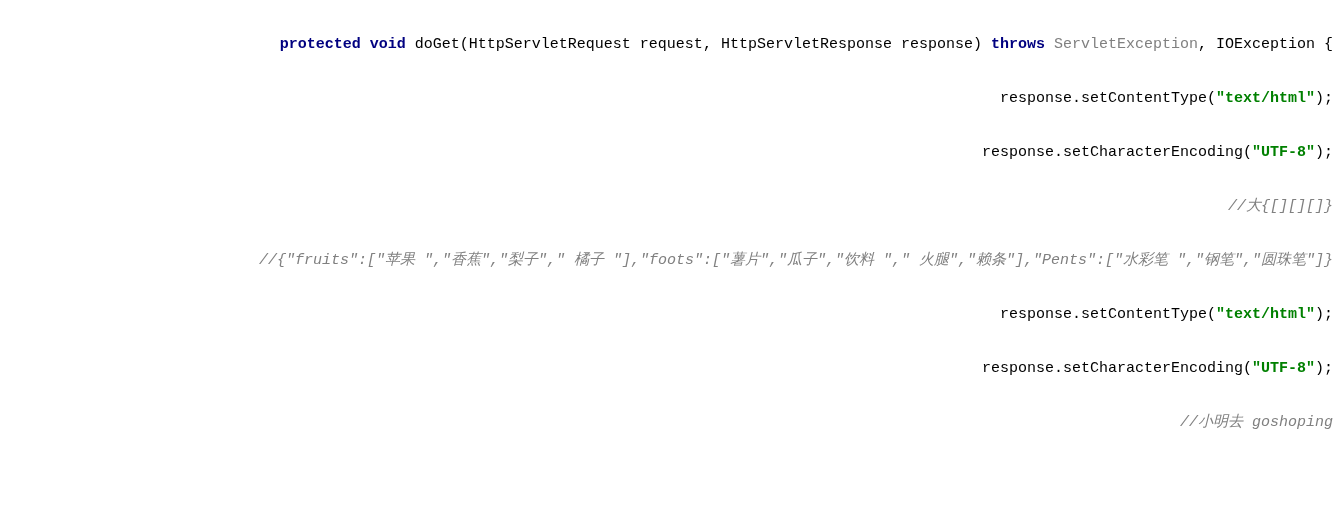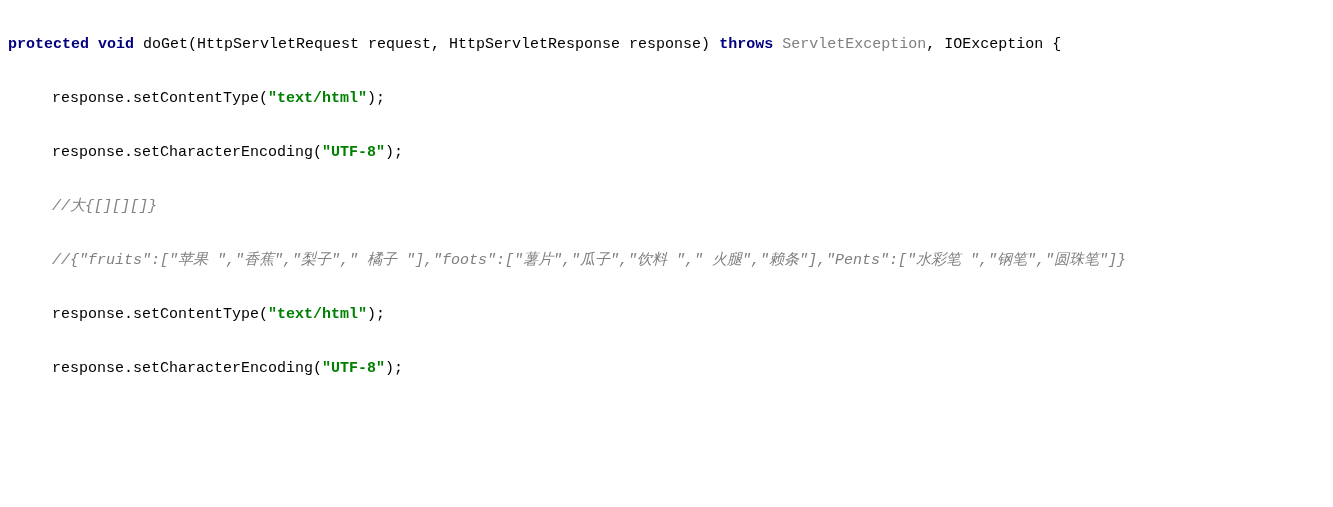--- a/index.html
+++ b/index.html
@@ -1,35 +1,36 @@
 <!DOCTYPE html>
 <html><head>
 <meta charset="utf-8">
 <style>
   html,body{margin:0;padding:0;background:#fff;font-family:Consolas,"Courier New",monospace;font-size:15px;line-height:27px;color:#000;}
   .code{padding:4px 0 8px 0;white-space:pre;position:relative;}
-  .line{display:block;}
+  .line{display:block;text-align:right;}
   .ind1{padding-left:8px;}
   .ind2{padding-left:52px;}
   .kw{color:#000080;font-weight:bold;}
   .str{color:#008000;font-weight:bold;}
   .cmt{color:#808080;font-style:italic;}
   .exc{color:#808080;}
 </style>
 </head>
 <body>
 
 <div class="code">
 <span class="line ind1"><span class="kw">protected void </span><span>doGet(HttpServletRequest request, HttpServletResponse response) </span><span class="kw">throws </span><span class="exc">ServletException</span><span>, IOException {</span></span>
 <span class="line ind2"><span>response.setContentType(</span><span class="str">"text/html"</span><span>);</span></span>
 <span class="line ind2"><span>response.setCharacterEncoding(</span><span class="str">"UTF-8"</span><span>);</span></span>
 <span class="line ind2 cmt">//大{[][][]}</span>
 <span class="line ind2 cmt">//{"fruits":["苹果 ","香蕉","梨子"," 橘子 "],"foots":["薯片","瓜子","饮料 "," 火腿","赖条"],"Pents":["水彩笔 ","钢笔","圆珠笔"]}</span>
 <span class="line ind2"><span>response.setContentType(</span><span class="str">"text/html"</span><span>);</span></span>
 <span class="line ind2"><span>response.setCharacterEncoding(</span><span class="str">"UTF-8"</span><span>);</span></span>
+<span class="line ind2 cmt">//小明去 goshoping</span>
 
 
 
 
 
 
 
 
 
 

